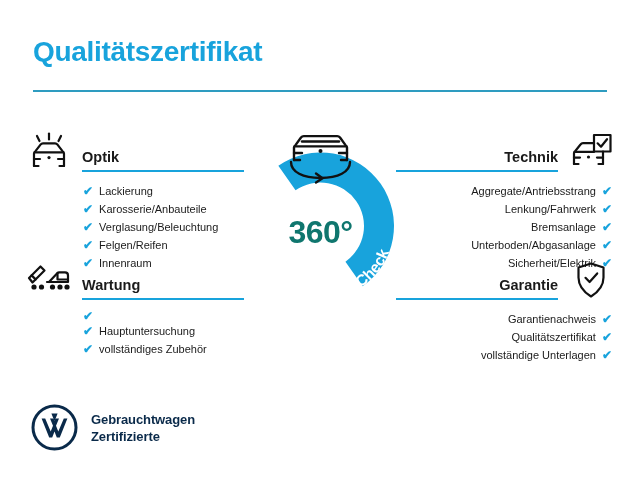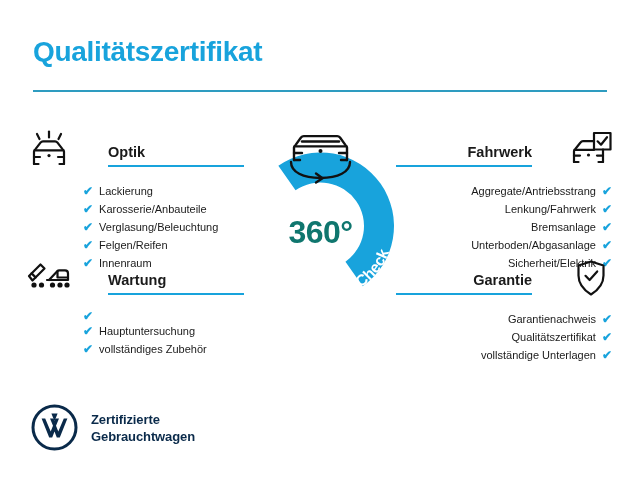--- a/index.html
+++ b/index.html
@@ -45,23 +45,22 @@
   .section {
     position: absolute;
   }
   .sec-optik    { left: 26px;  top: 128px; width: 218px; }
   .sec-wartung  { left: 26px;  top: 256px; width: 218px; }
   .sec-technik  { left: 396px; top: 128px; width: 218px; }
   .sec-garantie { left: 396px; top: 256px; width: 218px; }
 
   .sec-head {
     display: flex;
-    align-items: flex-start;
+    align-items: center;
     height: 48px;
-    gap: 26px;
   }
   .sec-head.right { flex-direction: row-reverse; }
 
   .sec-icon {
     width: 46px;
     height: 44px;
     flex: 0 0 46px;
     display: flex;
     align-items: center;
     justify-content: center;
@@ -269,21 +268,21 @@
             <line x1="28" y1="25.6" x2="34" y2="25.6"></line>
             <line x1="5" y1="32" x2="9.5" y2="32"></line>
             <line x1="29.5" y1="32" x2="34" y2="32"></line>
             <rect x="25" y="3" width="16.5" height="16.5"></rect>
             <path d="M28.6 11.3 L32 14.7 L38 7.2"></path>
           </g>
           <circle cx="19.5" cy="25" r="1.6" fill="#111111"></circle>
         </svg>
       </div>
       <div class="sec-title-wrap">
-        <div class="sec-title">Fahrwerk</div>
+        <div class="sec-title">Technik</div>
         <div class="sec-underline"></div>
       </div>
     </div>
     <ul class="items right">
       <li>
           <span class="check">✔</span>
           <span>Aggregate/Antriebsstrang</span>
         </li>
       <li>
           <span class="check">✔</span>
@@ -369,18 +368,18 @@
     <div class="brand-logo">
       <svg width="47" height="47" viewBox="0 0 47 47">
         <circle cx="23.5" cy="23.5" r="21.5" fill="none" stroke="#0A2A4A" stroke-width="3"></circle>
         <g fill="#0A2A4A">
           <path d="M23.5 9.5 L26.6 9.5 L23.5 17.2 L20.4 9.5 Z"></path>
           <path d="M10.6 14.5 L14.2 14.5 L19.7 27.5 L22.0 21.8 L19.0 14.5 L22.6 14.5 L23.5 17.0 L24.4 14.5 L28.0 14.5 L25.0 21.8 L27.3 27.5 L32.8 14.5 L36.4 14.5 L28.8 33.5 L25.8 33.5 L23.5 27.6 L21.2 33.5 L18.2 33.5 Z"></path>
         </g>
       </svg>
     </div>
     <div class="brand-text">
+      <div>Gebrauchtwagen</div>
       <div>Zertifizierte</div>
-      <div>Gebrauchtwagen</div>
     </div>
   </div>
 
 </div>
 
 </body></html>

